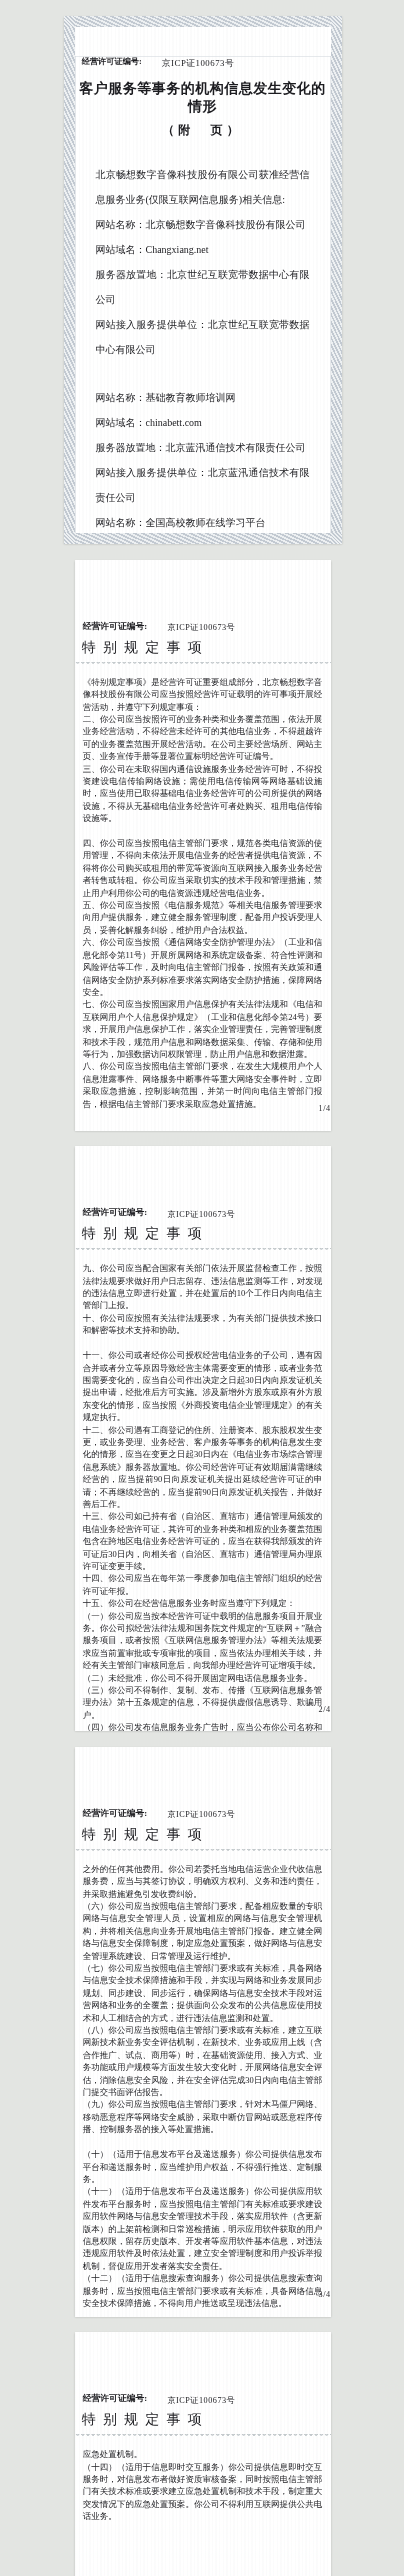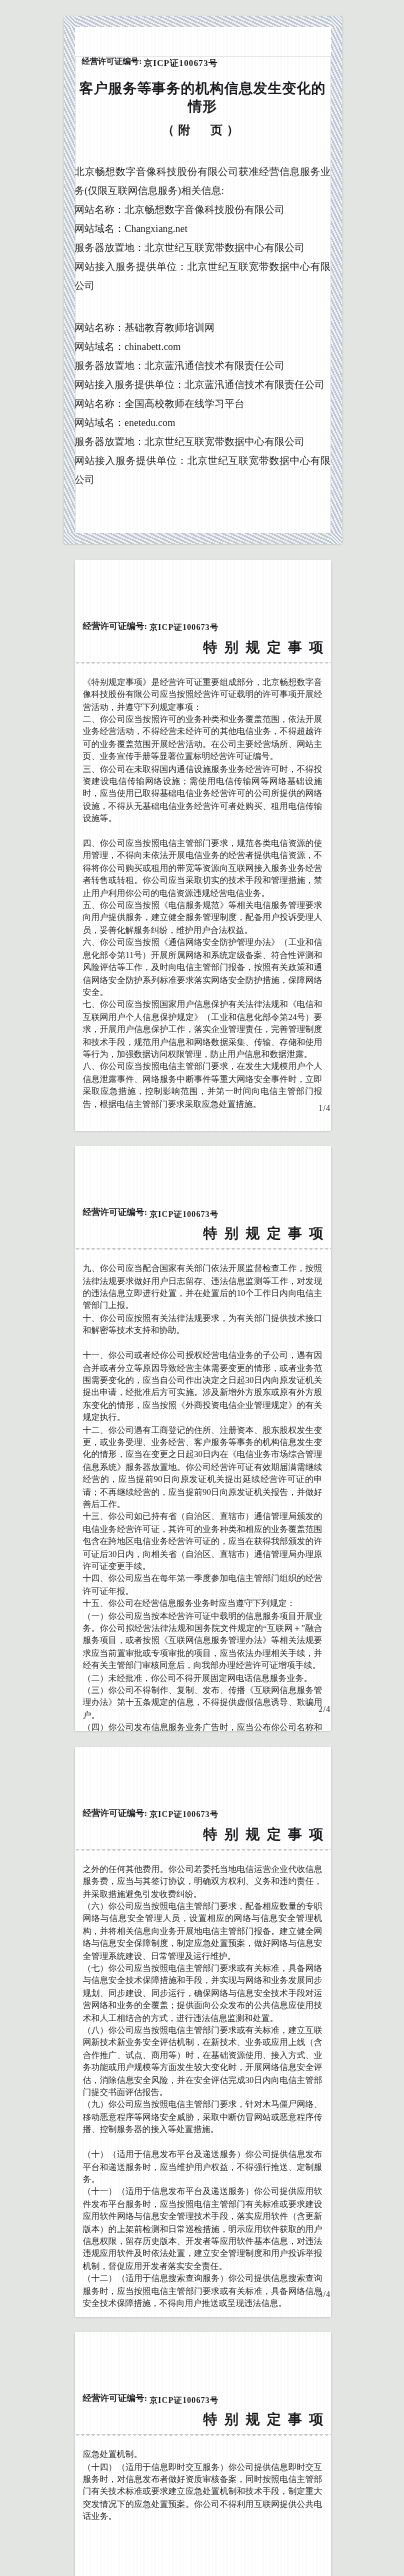--- a/index.html
+++ b/index.html
@@ -18,35 +18,35 @@
   }
   
   .page-license{
     height:506px; 
     border:11.3px solid transparent;
     border-image:repeating-linear-gradient(45deg,#c2c9d1 0 2.6px,#edf0f2 2.6px 5.2px) 22;
     margin-bottom:16px;
   }
   .license-inner{box-shadow:inset 0 0 0 0.5px #cdd3d9;height:100%;}
   .license-head{margin:29px 7.2px 0;font-size:8.2px;font-weight:bold;}
-  .license-no{font-size:8.8px;font-weight:bold;position:relative;top:2.1px;margin-left:0;letter-spacing:0.5px;text-align:right;}
+  .license-no{font-size:8.8px;font-weight:normal;position:relative;top:2.1px;margin-left:18px;letter-spacing:0.5px;text-align:right;}
   .license-title{text-align:center;font-size:14px;font-weight:bold;margin-top:12.4px;letter-spacing:0.5px;}
   .license-sub{text-align:center;font-size:12px;font-weight:bold;letter-spacing:4.1px;margin-top:6.2px;}
-  .license-body{margin:23px 0 0;font-size:10px;line-height:19px;}
+  .license-body{margin:23px 21px 0;font-size:10px;line-height:25px;}
   .license-body p{margin:0;text-align:justify;}
   .license-body p.gap{margin-top:23px;}
   
   .page-prov{margin-bottom:15.5px;}
   .p2{height:571px;}
   .p3{height:585px;}
   .p4{height:570px;margin-bottom:15.5px;}
   .p5{height:526px;margin-bottom:0;}
   .prov-header{margin:61px 8.2px 0;font-size:8.8px;font-weight:bold;}
   .prov-header .license-no{top:1.5px;font-size:8.2px;}
-  .prov-title{text-align:right;font-size:14px;font-weight:bold;letter-spacing:7.2px;margin:6.2px 0 5.2px;text-indent:7.2px;padding-left:41px;}
+  .prov-title{text-align:left;font-size:14px;font-weight:normal;letter-spacing:7.2px;margin:6.2px 0 5.2px;text-indent:7.2px;}
   .zigzag{
     height:3.6px;
     background:
       linear-gradient(135deg,#aeb6ba 25%,transparent 25%) -2.6px 0,
       linear-gradient(225deg,#aeb6ba 25%,transparent 25%) -2.6px 0;
     background-size:5.2px 3.6px;
     background-repeat:repeat-x;
     opacity:.75;
   }
   .prov-body{padding:10.3px 8.2px 0;font-size:8.5px;line-height:12.4px;}

